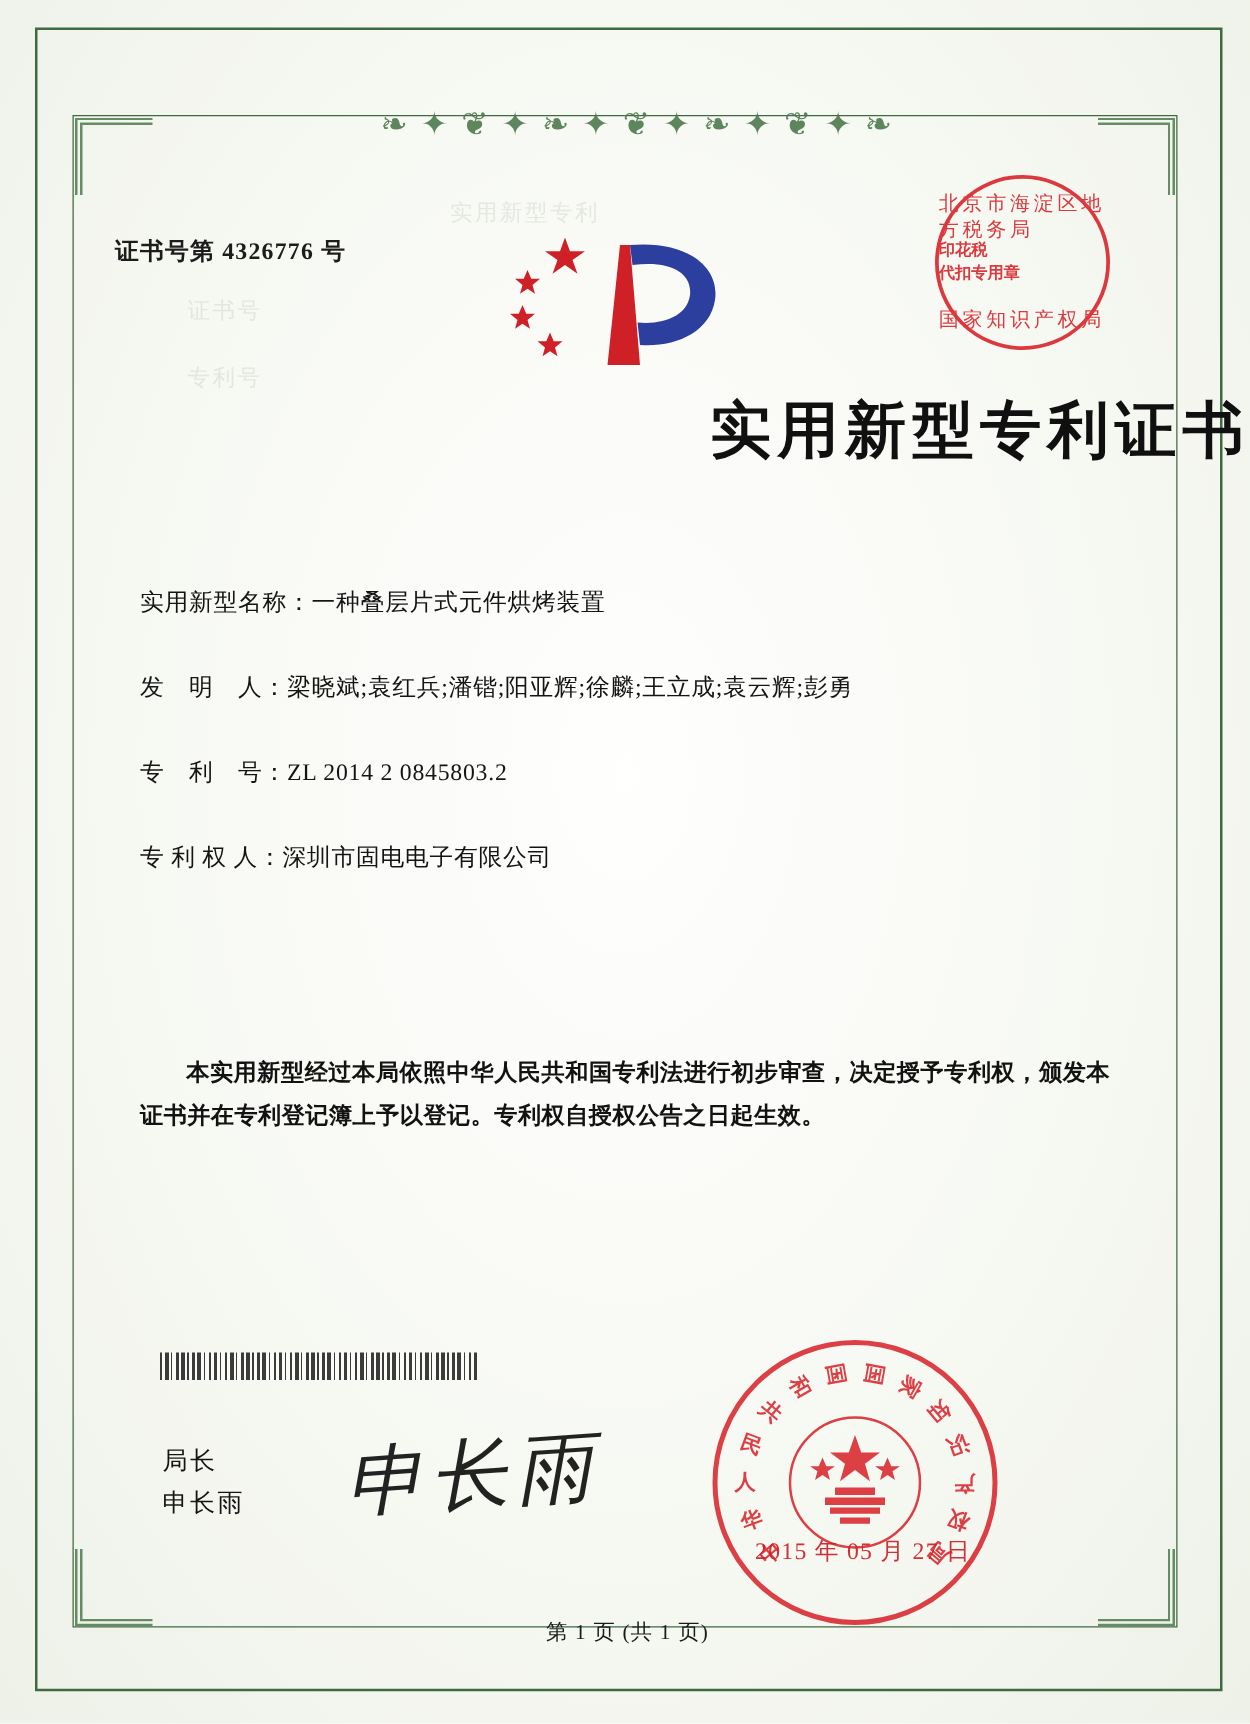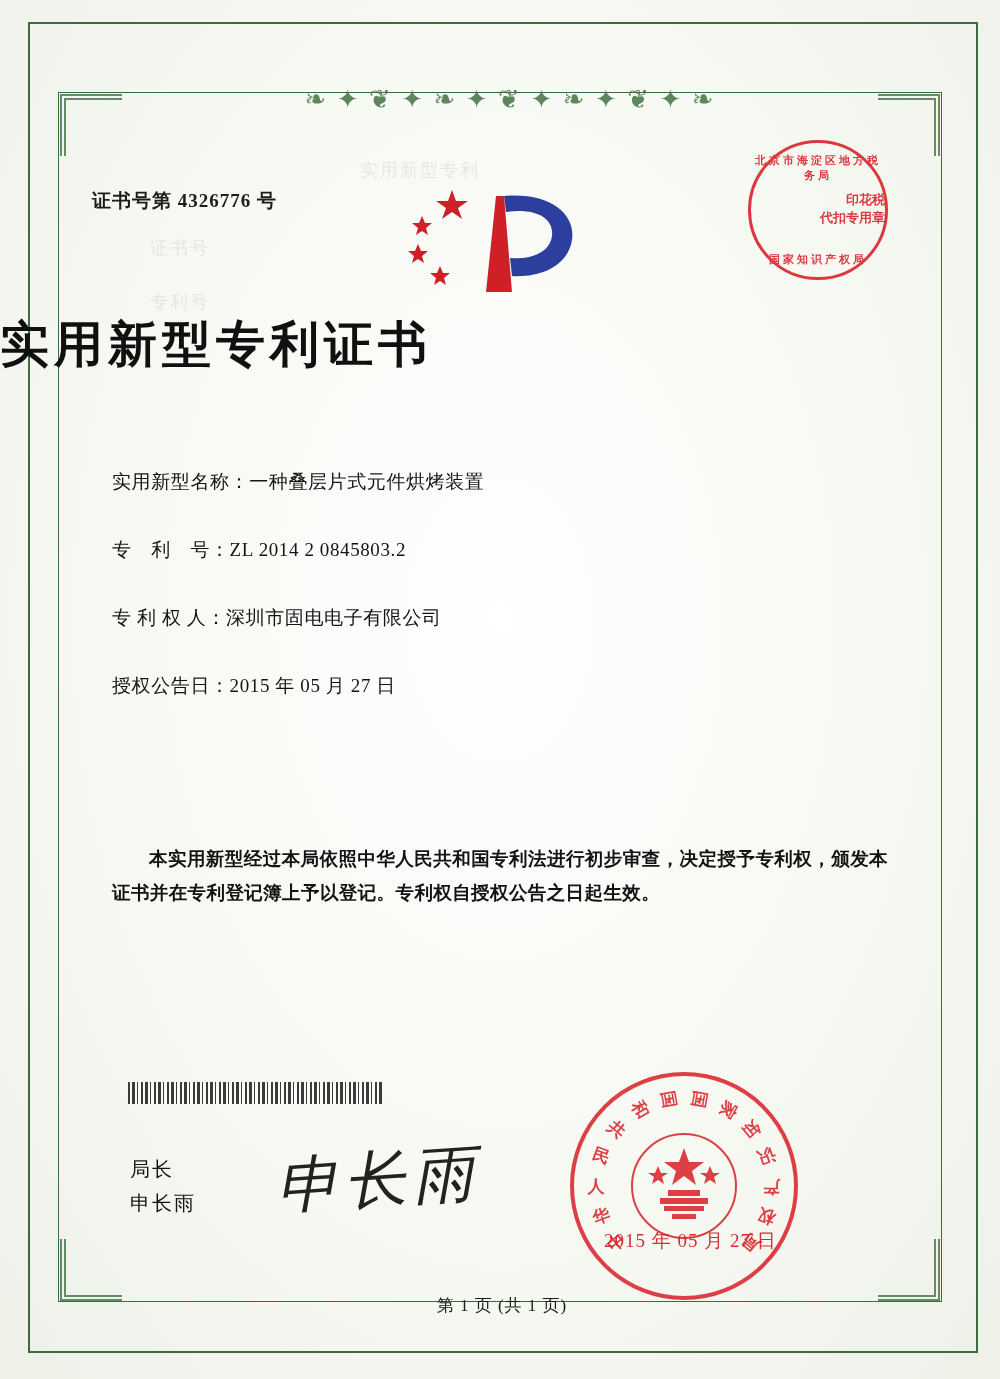--- a/index.html
+++ b/index.html
@@ -86,21 +86,21 @@
     top: 172px;
     width: 200px;
     height: 130px;
   }
 
   .title {
     position: absolute;
     left: 0;
     right: 0;
     top: 312px;
-    text-align: left;
+    text-align: right;
     font-size: 49px;
     font-weight: bold;
     letter-spacing: 5px;
     color: #101010;
     font-family: "DejaVu Serif", "Liberation Serif", serif;
   }
 
   .fields {
     position: absolute;
     left: 112px;
@@ -199,32 +199,30 @@
     height: 134px;
     border: 3px solid #d81f26;
     border-radius: 50%;
     color: #d81f26;
     opacity: 0.88;
   }
   .seal-tax .arc-top,
   .seal-tax .arc-bottom {
     position: absolute;
     left: 0; right: 0;
-    text-align: center;
-    font-size: 11px;
+    font-size: 16px;
     letter-spacing: 3px;
-    font-weight: bold;
   }
   .seal-tax .arc-top { top: 10px; }
   .seal-tax .arc-bottom { bottom: 10px; }
   .seal-tax .mid {
     position: absolute;
     left: 0; right: 0;
     top: 48px;
-    text-align: right;
+    text-align: left;
     font-size: 13px;
     line-height: 18px;
     font-weight: bold;
   }
 
   .seal-main {
     position: absolute;
     left: 570px;
     top: 1072px;
     width: 220px;
@@ -308,27 +306,27 @@
     </svg>
   </div>
 
   <div class="title">实用新型专利证书</div>
 
   <div class="fields">
     <div class="field-row">
       <span class="field-label">实用新型名称：</span><span class="field-value">一种叠层片式元件烘烤装置</span>
     </div>
     <div class="field-row">
+      <span class="field-label">发　明　人：</span><span class="field-value">梁晓斌;袁红兵;潘锴;阳亚辉;徐麟;王立成;袁云辉;彭勇</span>
+    </div>
+    <div class="field-row">
       <span class="field-label">专　利　号：</span><span class="field-value">ZL 2014 2 0845803.2</span>
     </div>
     <div class="field-row">
       <span class="field-label">专 利 权 人：</span><span class="field-value">深圳市固电电子有限公司</span>
-    </div>
-    <div class="field-row">
-      <span class="field-label">授权公告日：</span><span class="field-value">2015 年 05 月 27 日</span>
     </div>
   </div>
 
   <div class="body-text">
     <p>本实用新型经过本局依照中华人民共和国专利法进行初步审查，决定授予专利权，颁发本证书并在专利登记簿上予以登记。专利权自授权公告之日起生效。</p>
   </div>
 
   <div class="barcode"></div>
 
   <div class="signature-block">

